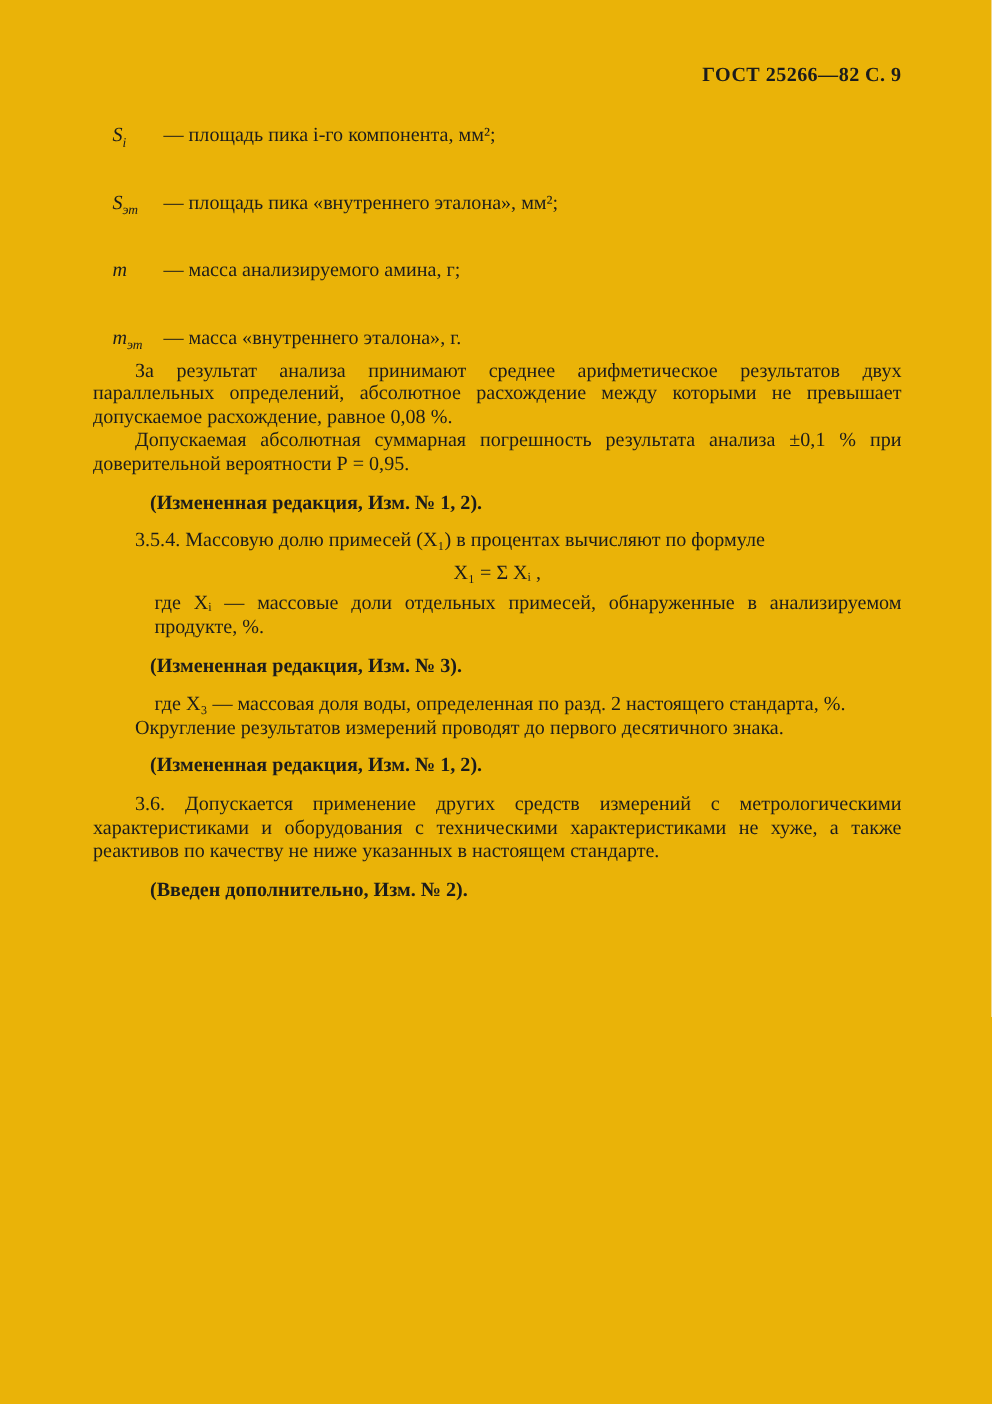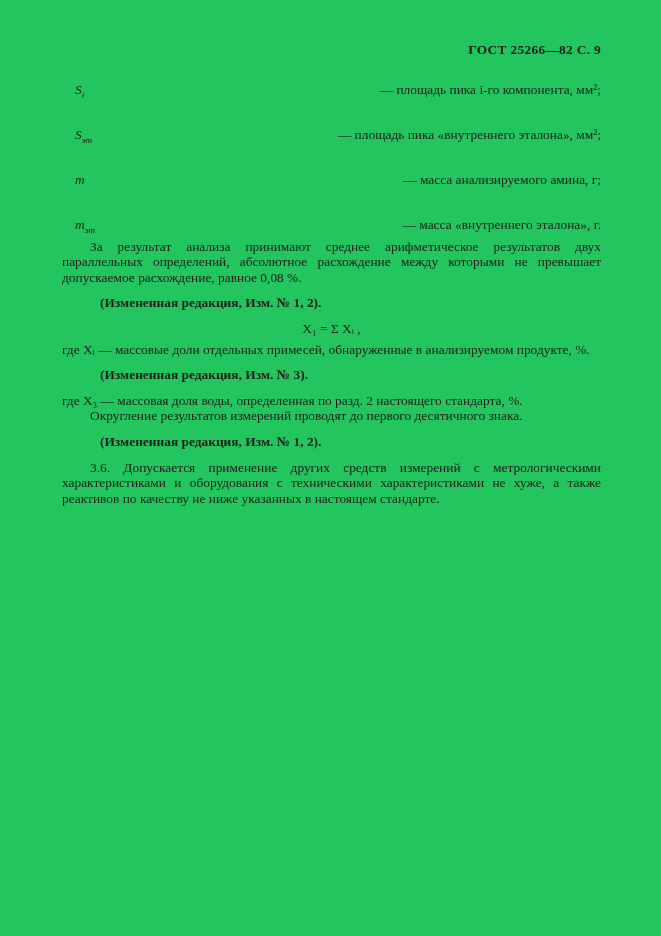--- a/index.html
+++ b/index.html
@@ -4,21 +4,21 @@
 <style>
   html, body {
     margin: 0;
     padding: 0;
     background: #f8f8f7;
   }
   .page {
     position: relative;
     width: 661px;
     height: 936px;
-    background: #22c55e;
+    background: #eab308;
     box-sizing: border-box;
     padding: 42px 60px 0 62px;
     font-family: "Liberation Serif", "DejaVu Serif", serif;
     font-size: 13.4px;
     line-height: 15.6px;
     color: #1c1c1c;
     overflow: hidden;
   }
   .header {
     text-align: right;
@@ -38,29 +38,29 @@
     flex: 0 0 34px;
     font-style: italic;
     white-space: nowrap;
   }
   .def-sym sub {
     font-style: italic;
     font-size: 9px;
   }
   .def-desc {
     flex: 1;
-    text-align: right;
   }
   .p {
     text-align: justify;
     text-indent: 28px;
     margin: 0;
   }
   .p.noindent {
     text-indent: 0;
+    margin-left: 41px;
   }
   .note {
     font-weight: bold;
     text-indent: 28px;
     margin: 10px;
   }
   .formula {
     text-align: center;
     margin: 6px 0 5px 0;
   }
@@ -86,34 +86,37 @@
       <span class="def-desc">— масса анализируемого амина, г;</span>
     </div>
     <div class="def-row">
       <span class="def-sym"><i>m</i><sub>эт</sub></span>
       <span class="def-desc">— масса «внутреннего эталона», г.</span>
     </div>
   </div>
 
   <p class="p">За результат анализа принимают среднее арифметическое результатов двух параллельных определений, абсолютное расхождение между которыми не превышает допускаемое расхождение, равное 0,08 %.</p>
 
+  <p class="p">Допускаемая абсолютная суммарная погрешность результата анализа ±0,1 % при доверительной вероятности Р = 0,95.</p>
 
   <p class="note">(Измененная редакция, Изм. № 1, 2).</p>
 
+  <p class="p">3.5.4. Массовую долю примесей (X₁) в процентах вычисляют по формуле</p>
 
   <div class="formula">X₁ = Σ Xᵢ ,</div>
 
   <p class="p noindent">где Xᵢ — массовые доли отдельных примесей, обнаруженные в анализируемом продукте, %.</p>
 
   <p class="note">(Измененная редакция, Изм. № 3).</p>
 
 
 
   <p class="p noindent">где X₃ — массовая доля воды, определенная по разд. 2 настоящего стандарта, %.</p>
 
   <p class="p">Округление результатов измерений проводят до первого десятичного знака.</p>
 
   <p class="note">(Измененная редакция, Изм. № 1, 2).</p>
 
   <p class="p">3.6. Допускается применение других средств измерений с метрологическими характеристиками и оборудования с техническими характеристиками не хуже, а также реактивов по качеству не ниже указанных в настоящем стандарте.</p>
 
+  <p class="note">(Введен дополнительно, Изм. № 2).</p>
 
 </div>
 
 </body></html>

